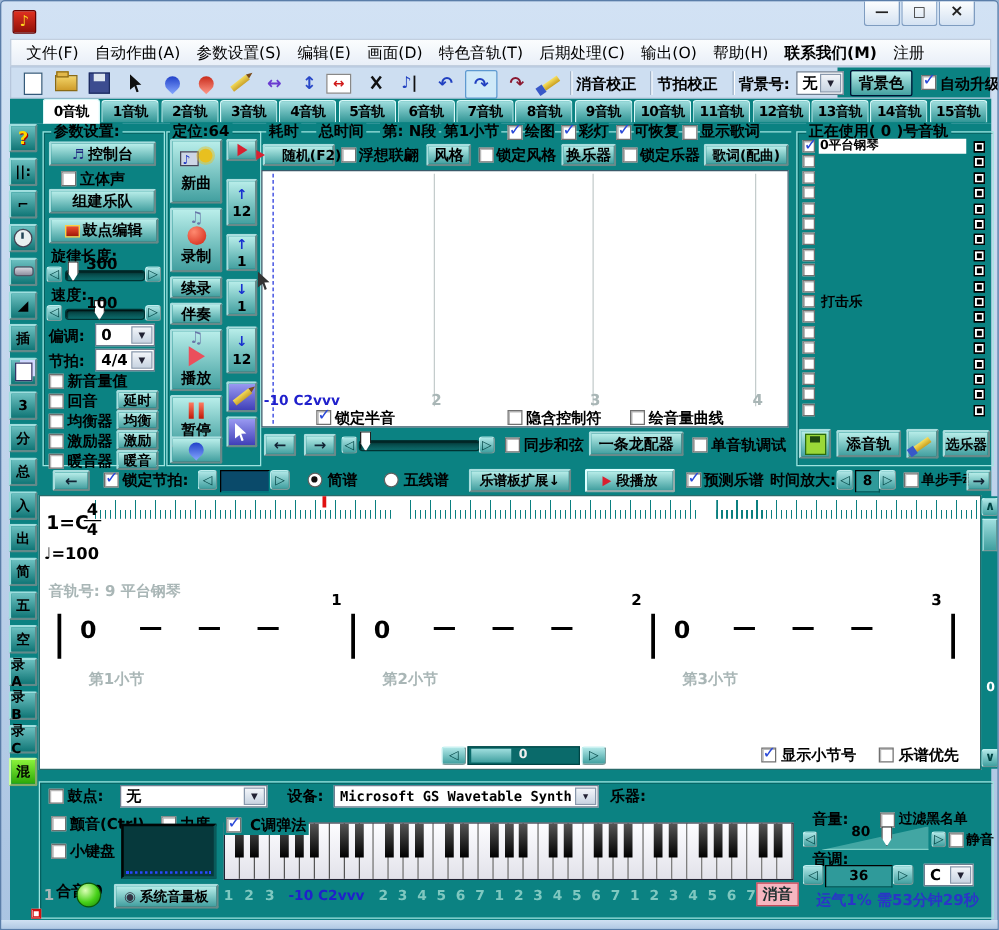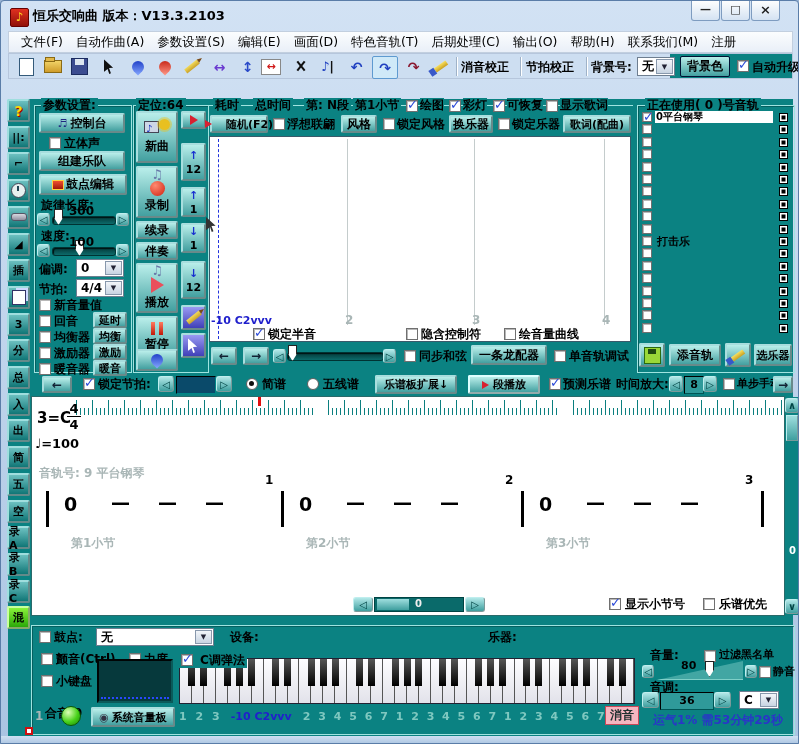--- a/index.html
+++ b/index.html
@@ -93,37 +93,36 @@
   .mutebtn{background:#f6b6c0;border:1px solid #c84858;color:#203030;font-weight:bold;font-size:12px;
            display:flex;align-items:center;justify-content:center;}
 </style>
 </head>
 <body>
 
 <div id="win">
 
   <div id="titlebar">
     <div id="appicon">♪</div>
-    <div class="t" style="left:32px;top:8px;font-size:13px;">恒乐交响曲  版本：V13.3.2103</div>
     <div class="capbtn" style="left:690px;">—</div>
     <div class="capbtn" style="left:720px;">□</div>
     <div class="capbtn" style="left:750px;font-size:13px;">×</div>
   </div>
 
   <div id="menubar">
       <div class="menuitem" style="position: static;">文件(F)</div>
       <div class="menuitem" style="position: static;">自动作曲(A)</div>
       <div class="menuitem" style="position: static;">参数设置(S)</div>
       <div class="menuitem" style="position: static;">编辑(E)</div>
       <div class="menuitem" style="position: static;">画面(D)</div>
       <div class="menuitem" style="position: static;">特色音轨(T)</div>
       <div class="menuitem" style="position: static;">后期处理(C)</div>
       <div class="menuitem" style="position: static;">输出(O)</div>
       <div class="menuitem" style="position: static;">帮助(H)</div>
-      <div class="menuitem" style="position: static;">联系我们(M)</div>
+      <div class="menuitem" style="position: static; font-weight: bold;">联系我们(M)</div>
       <div class="menuitem" style="position: static;">注册</div>
     </div>
 
   <div id="toolbar">
     <div class="tealseg"></div>
     <div class="tbtn" style="left:7px;">
         <span class="i-new"></span>
       </div>
     <div class="tbtn" style="left:33px;">
         <span class="i-open"></span>
@@ -180,20 +179,38 @@
     <div class="tlabel" style="left:582px;">背景号:</div>
     <div class="dd" style="left:628px;top:3px;width:38px;height:19px;">
       <span>无</span>
         <span class="ddarrow"></span>
     </div>
     <div class="btn" style="left:671px;top:2px;width:50px;height:21px;border:1px solid #013;">背景色</div>
     <div class="cb on" style="left:728px;top:6px;"></div>
     <div class="tlabel" style="left:743px;">自动升级</div>
   </div>
 
+  <div id="tabrow">
+      <div class="tab active" style="left: 26px; width: 46px;">0音轨</div>
+      <div class="tab" style="left: 73.3px; width: 46px;">1音轨</div>
+      <div class="tab" style="left: 120.6px; width: 46px;">2音轨</div>
+      <div class="tab" style="left: 167.9px; width: 46px;">3音轨</div>
+      <div class="tab" style="left: 215.2px; width: 46px;">4音轨</div>
+      <div class="tab" style="left: 262.5px; width: 46px;">5音轨</div>
+      <div class="tab" style="left: 309.8px; width: 46px;">6音轨</div>
+      <div class="tab" style="left: 357.1px; width: 46px;">7音轨</div>
+      <div class="tab" style="left: 404.4px; width: 46px;">8音轨</div>
+      <div class="tab" style="left: 451.7px; width: 46px;">9音轨</div>
+      <div class="tab" style="left: 499px; width: 46px;">10音轨</div>
+      <div class="tab" style="left: 546.3px; width: 46px;">11音轨</div>
+      <div class="tab" style="left: 593.6px; width: 46px;">12音轨</div>
+      <div class="tab" style="left: 640.9px; width: 46px;">13音轨</div>
+      <div class="tab" style="left: 688.2px; width: 46px;">14音轨</div>
+      <div class="tab" style="left: 735.5px; width: 46px;">15音轨</div>
+    </div>
 
   <div class="abs teal" style="left:7px;top:98px;width:785px;height:637px;"></div>
 
   <div id="leftstrip"></div>
 
   <div class="panelborder" style="left:33px;top:104px;width:96px;height:266px;"></div>
   <div class="t teal" style="left:40px;top:97px;padding:0 2px;">参数设置:</div>
   <div class="btn" style="left:38px;top:112px;width:86px;height:20px;gap:3px;">
     <span style="color:#202880;font-size:11px;">♬</span>
     <span>控制台</span>
@@ -481,21 +498,21 @@
   <div class="t" style="left:736px;top:376px;font-size:11px;">单步手动</div>
   <div class="btn" style="left:772px;top:375px;width:20px;height:17px;">
       <span style="color:#123;">→</span>
     </div>
 
   <div class="abs" style="left:30px;top:395px;width:754px;height:220px;background:#fff;border:1px solid #2a6a6a;box-sizing:border-box;"></div>
   <div class="ruler" style="left:75px;top:399px;width:238px;"></div>
   <div class="ruler" style="left:327px;top:399px;width:232px;"></div>
   <div class="ruler" style="left:572px;top:399px;width:216px;"></div>
   <div class="abs" style="left:257px;top:396px;width:3px;height:9px;background:#e01010;"></div>
-  <div class="t" style="left:36px;top:410px;font-size:15px;">3=C</div>
+  <div class="t" style="left:36px;top:410px;font-size:15px;">1=C</div>
   <div class="abs" style="left:66px;top:400px;width:14px;text-align:center;">
     <div style="font-size:13px;font-weight:bold;border-bottom:1.5px solid #000;">4</div>
     <div style="font-size:13px;font-weight:bold;">4</div>
   </div>
   <div class="t" style="left:34px;top:436px;font-size:13px;">♩=100</div>
   <div class="t gray" style="left:38px;top:465px;">音轨号: 9 平台钢琴</div>
   <div id="notation" class="abs" style="left:40px;top:476px;width:740px;height:80px;">
       <div style="position: absolute; left: 5px; top: 14px; width: 3px; height: 36px; background: rgb(0, 0, 0);"></div>
       <div style="position: absolute; left: 23px; top: 16px; font-size: 19px; font-weight: bold; color: rgb(0, 0, 0);">0</div>
       <div style="position: absolute; left: 70px; top: 14px; font-size: 19px; font-weight: bold; color: rgb(0, 0, 0);">—</div>
@@ -539,20 +556,24 @@
   </div>
 
   <div class="panelborder" style="left:30px;top:624px;width:762px;height:108px;"></div>
   <div class="cb" style="left:38px;top:630px;"></div>
   <div class="t" style="left:53px;top:629px;">鼓点:</div>
   <div class="dd" style="left:95px;top:627px;width:118px;height:18px;">
     <span>无</span>
       <span class="ddarrow"></span>
   </div>
   <div class="t" style="left:229px;top:629px;">设备:</div>
+  <div class="dd" style="left:266px;top:627px;width:212px;height:18px;font-family:'DejaVu Sans Mono','Liberation Mono',monospace;font-size:11px;">
+    <span>Microsoft GS Wavetable Synth</span>
+      <span class="ddarrow"></span>
+  </div>
   <div class="t" style="left:487px;top:629px;">乐器:</div>
 
   <div class="cb" style="left:40px;top:652px;"></div>
   <div class="t" style="left:55px;top:651px;">颤音(Ctrl)</div>
   <div class="cb" style="left:128px;top:652px;"></div>
   <div class="t" style="left:143px;top:651px;">力度</div>
   <div class="cb" style="left:40px;top:674px;"></div>
   <div class="t" style="left:55px;top:673px;">小键盘</div>
   <div class="abs" style="left:96px;top:658px;width:76px;height:44px;background:#06393c;border:2px inset #0a5a5a;box-sizing:border-box;">
     <div class="abs" style="left:2px;bottom:2px;right:2px;border-bottom:2px dotted #2a48ff;"></div>

